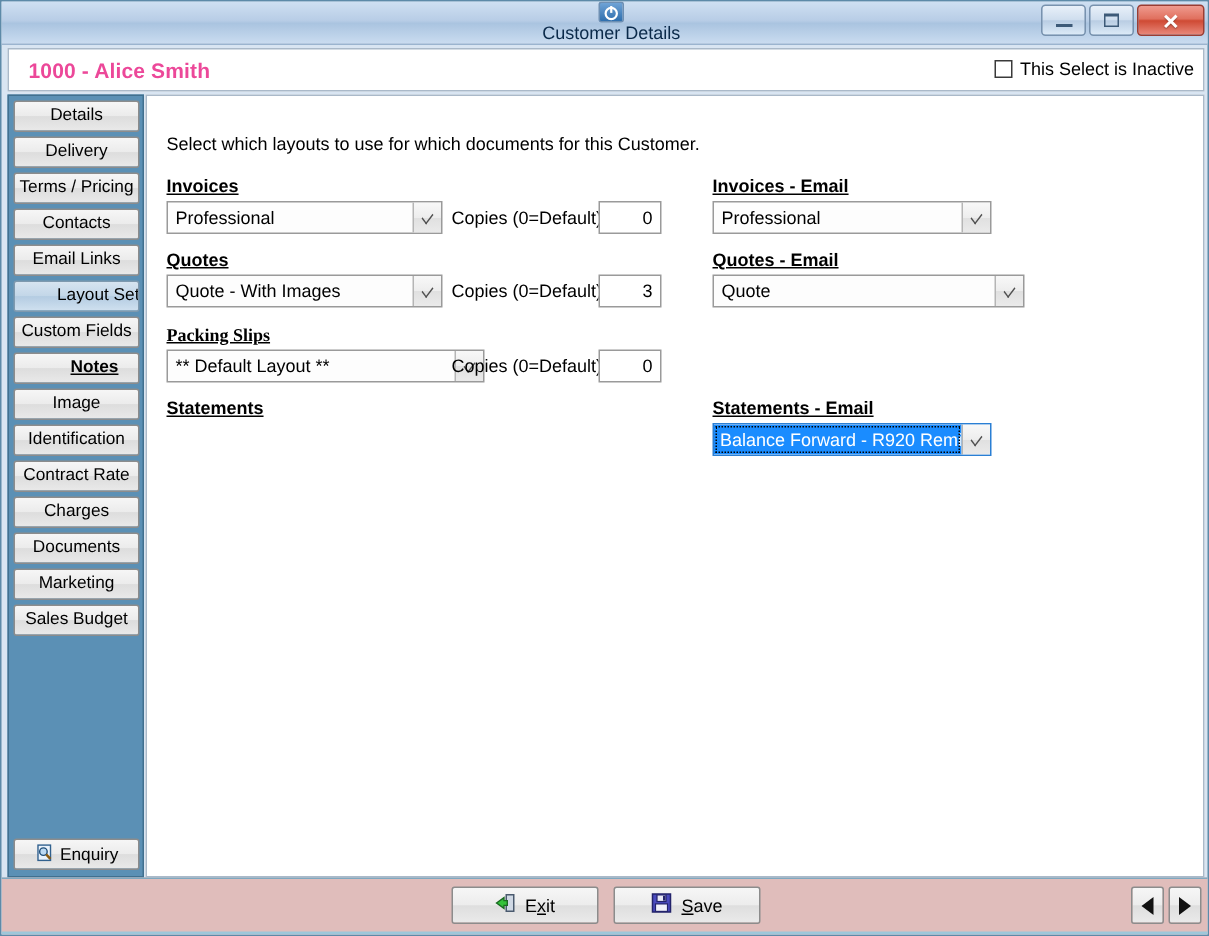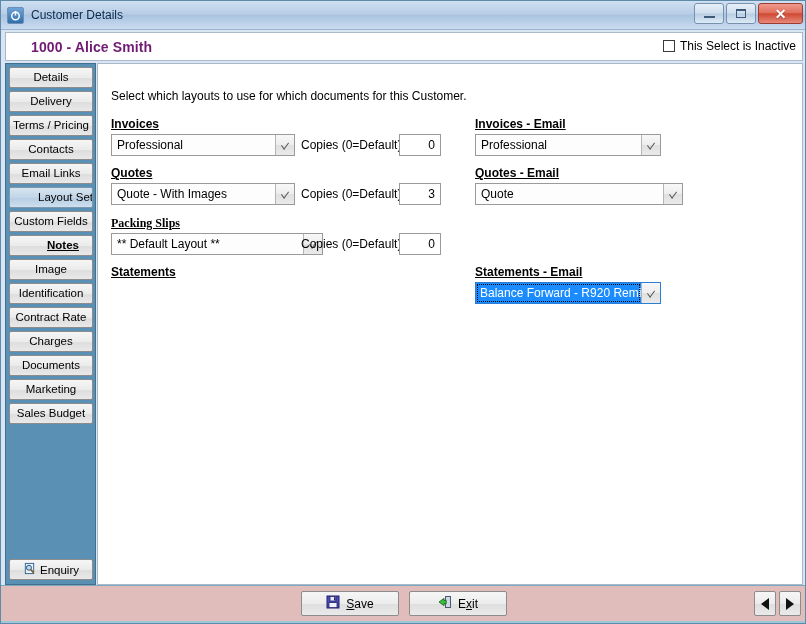--- a/index.html
+++ b/index.html
@@ -27,20 +27,21 @@
   .titlebar {
     position: absolute;
     left: 0; top: 0;
     width: 806px;
     height: 29px;
     box-sizing: border-box;
     background: linear-gradient(to bottom, #cfe0f2 0%, #b8cde6 45%, #aac4e0 52%, #cadcf0 100%);
     border-bottom: 1px solid #9bb4cf;
     display: flex;
     align-items: center;
+    flex-direction: column;
   }
   .title-icon {
     width: 17px; height: 17px;
     margin-left: 6px;
     border: 1px solid #6d8fb3;
     border-radius: 2px;
     background: linear-gradient(to bottom, #6fa3d6, #2f6fae);
     display: flex; align-items: center; justify-content: center;
     box-sizing: border-box;
   }
@@ -98,24 +99,24 @@
     left: 4px; top: 31px;
     width: 798px;
     height: 29px;
     box-sizing: border-box;
     background: #ffffff;
     border: 1px solid #aab9c9;
     display: flex;
     align-items: center;
   }
   .customer-title {
-    margin-left: 25px;
+    margin-left: 13px;
     font-size: 14px;
     font-weight: bold;
-    color: #701a75;
+    color: #ec4899;
     letter-spacing: .1px;
   }
   .inactive-wrap {
     position: absolute;
     right: 6px; top: 6px;
     display: flex;
     align-items: center;
     gap: 5px;
   }
   .checkbox {
@@ -459,37 +460,37 @@
         </span>
     </div>
 
   </div>
 
   <div class="bottom-bar">
     <div class="bottom-center">
       <div class="action-btn">
         <span>
           <svg width="14" height="14" viewBox="0 0 14 14">
+            <rect x="7.5" y="1.5" width="5" height="11" fill="#cfd8e4" stroke="#4a5a6e" stroke-width="1"></rect>
+            <path d="M1 7 L6 3.4 L6 5.4 L8.2 5.4 L8.2 8.6 L6 8.6 L6 10.6 Z" fill="#34c23a" stroke="#1a6a22" stroke-width=".9"></path>
+          </svg>
+        </span>
+        <span class="lbl"><span>E</span><u>x</u><span>it</span></span>
+      </div>
+      <div class="action-btn">
+        <span>
+          <svg width="14" height="14" viewBox="0 0 14 14">
             <rect x="1" y="1" width="12" height="12" fill="#4b4bbf" stroke="#23236b" stroke-width="1"></rect>
             <rect x="4" y="1.6" width="6" height="4.4" fill="#e8e8f6" stroke="#23236b" stroke-width=".8"></rect>
             <rect x="8" y="2.2" width="1.6" height="3.2" fill="#23236b"></rect>
             <rect x="3" y="7.6" width="8" height="5" fill="#f2f2fb" stroke="#23236b" stroke-width=".8"></rect>
           </svg>
         </span>
         <span class="lbl"><u>S</u><span>ave</span></span>
       </div>
-      <div class="action-btn">
-        <span>
-          <svg width="14" height="14" viewBox="0 0 14 14">
-            <rect x="7.5" y="1.5" width="5" height="11" fill="#cfd8e4" stroke="#4a5a6e" stroke-width="1"></rect>
-            <path d="M1 7 L6 3.4 L6 5.4 L8.2 5.4 L8.2 8.6 L6 8.6 L6 10.6 Z" fill="#34c23a" stroke="#1a6a22" stroke-width=".9"></path>
-          </svg>
-        </span>
-        <span class="lbl"><span>E</span><u>x</u><span>it</span></span>
-      </div>
     </div>
     <div class="nav-group">
       <div class="nav-btn">
         <span class="tri-left"></span>
       </div>
       <div class="nav-btn">
         <span class="tri-right"></span>
       </div>
     </div>
   </div>

